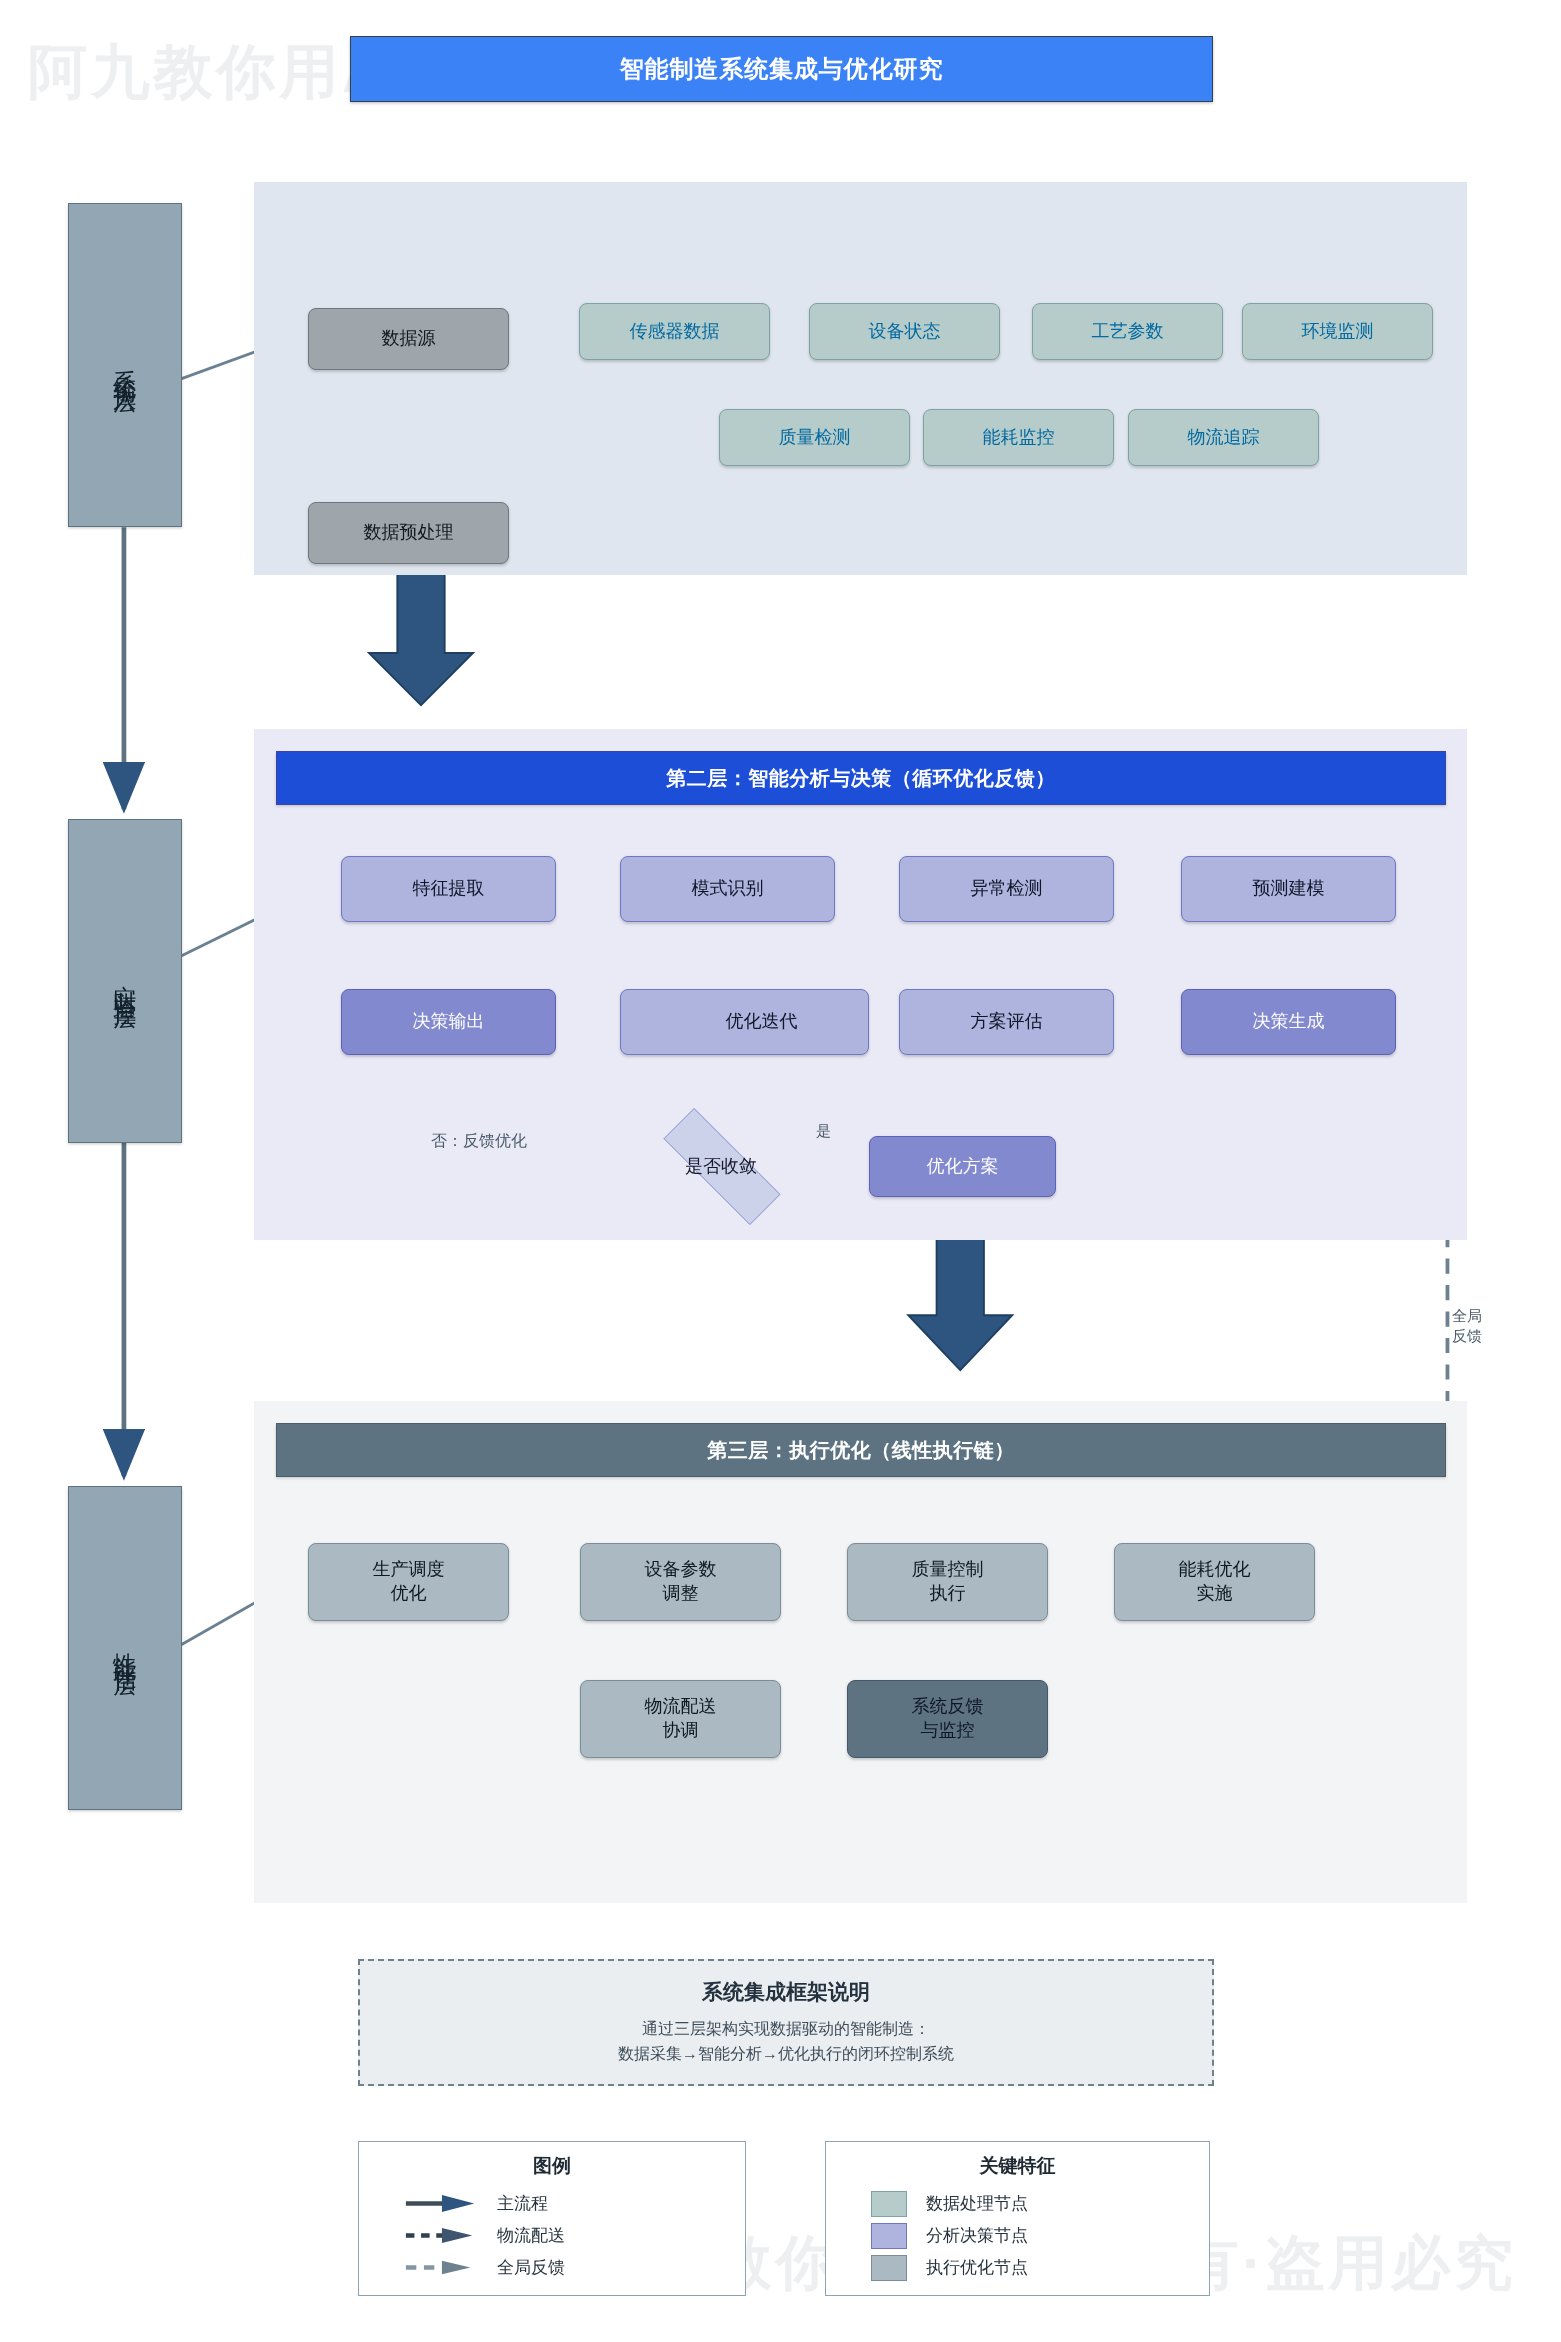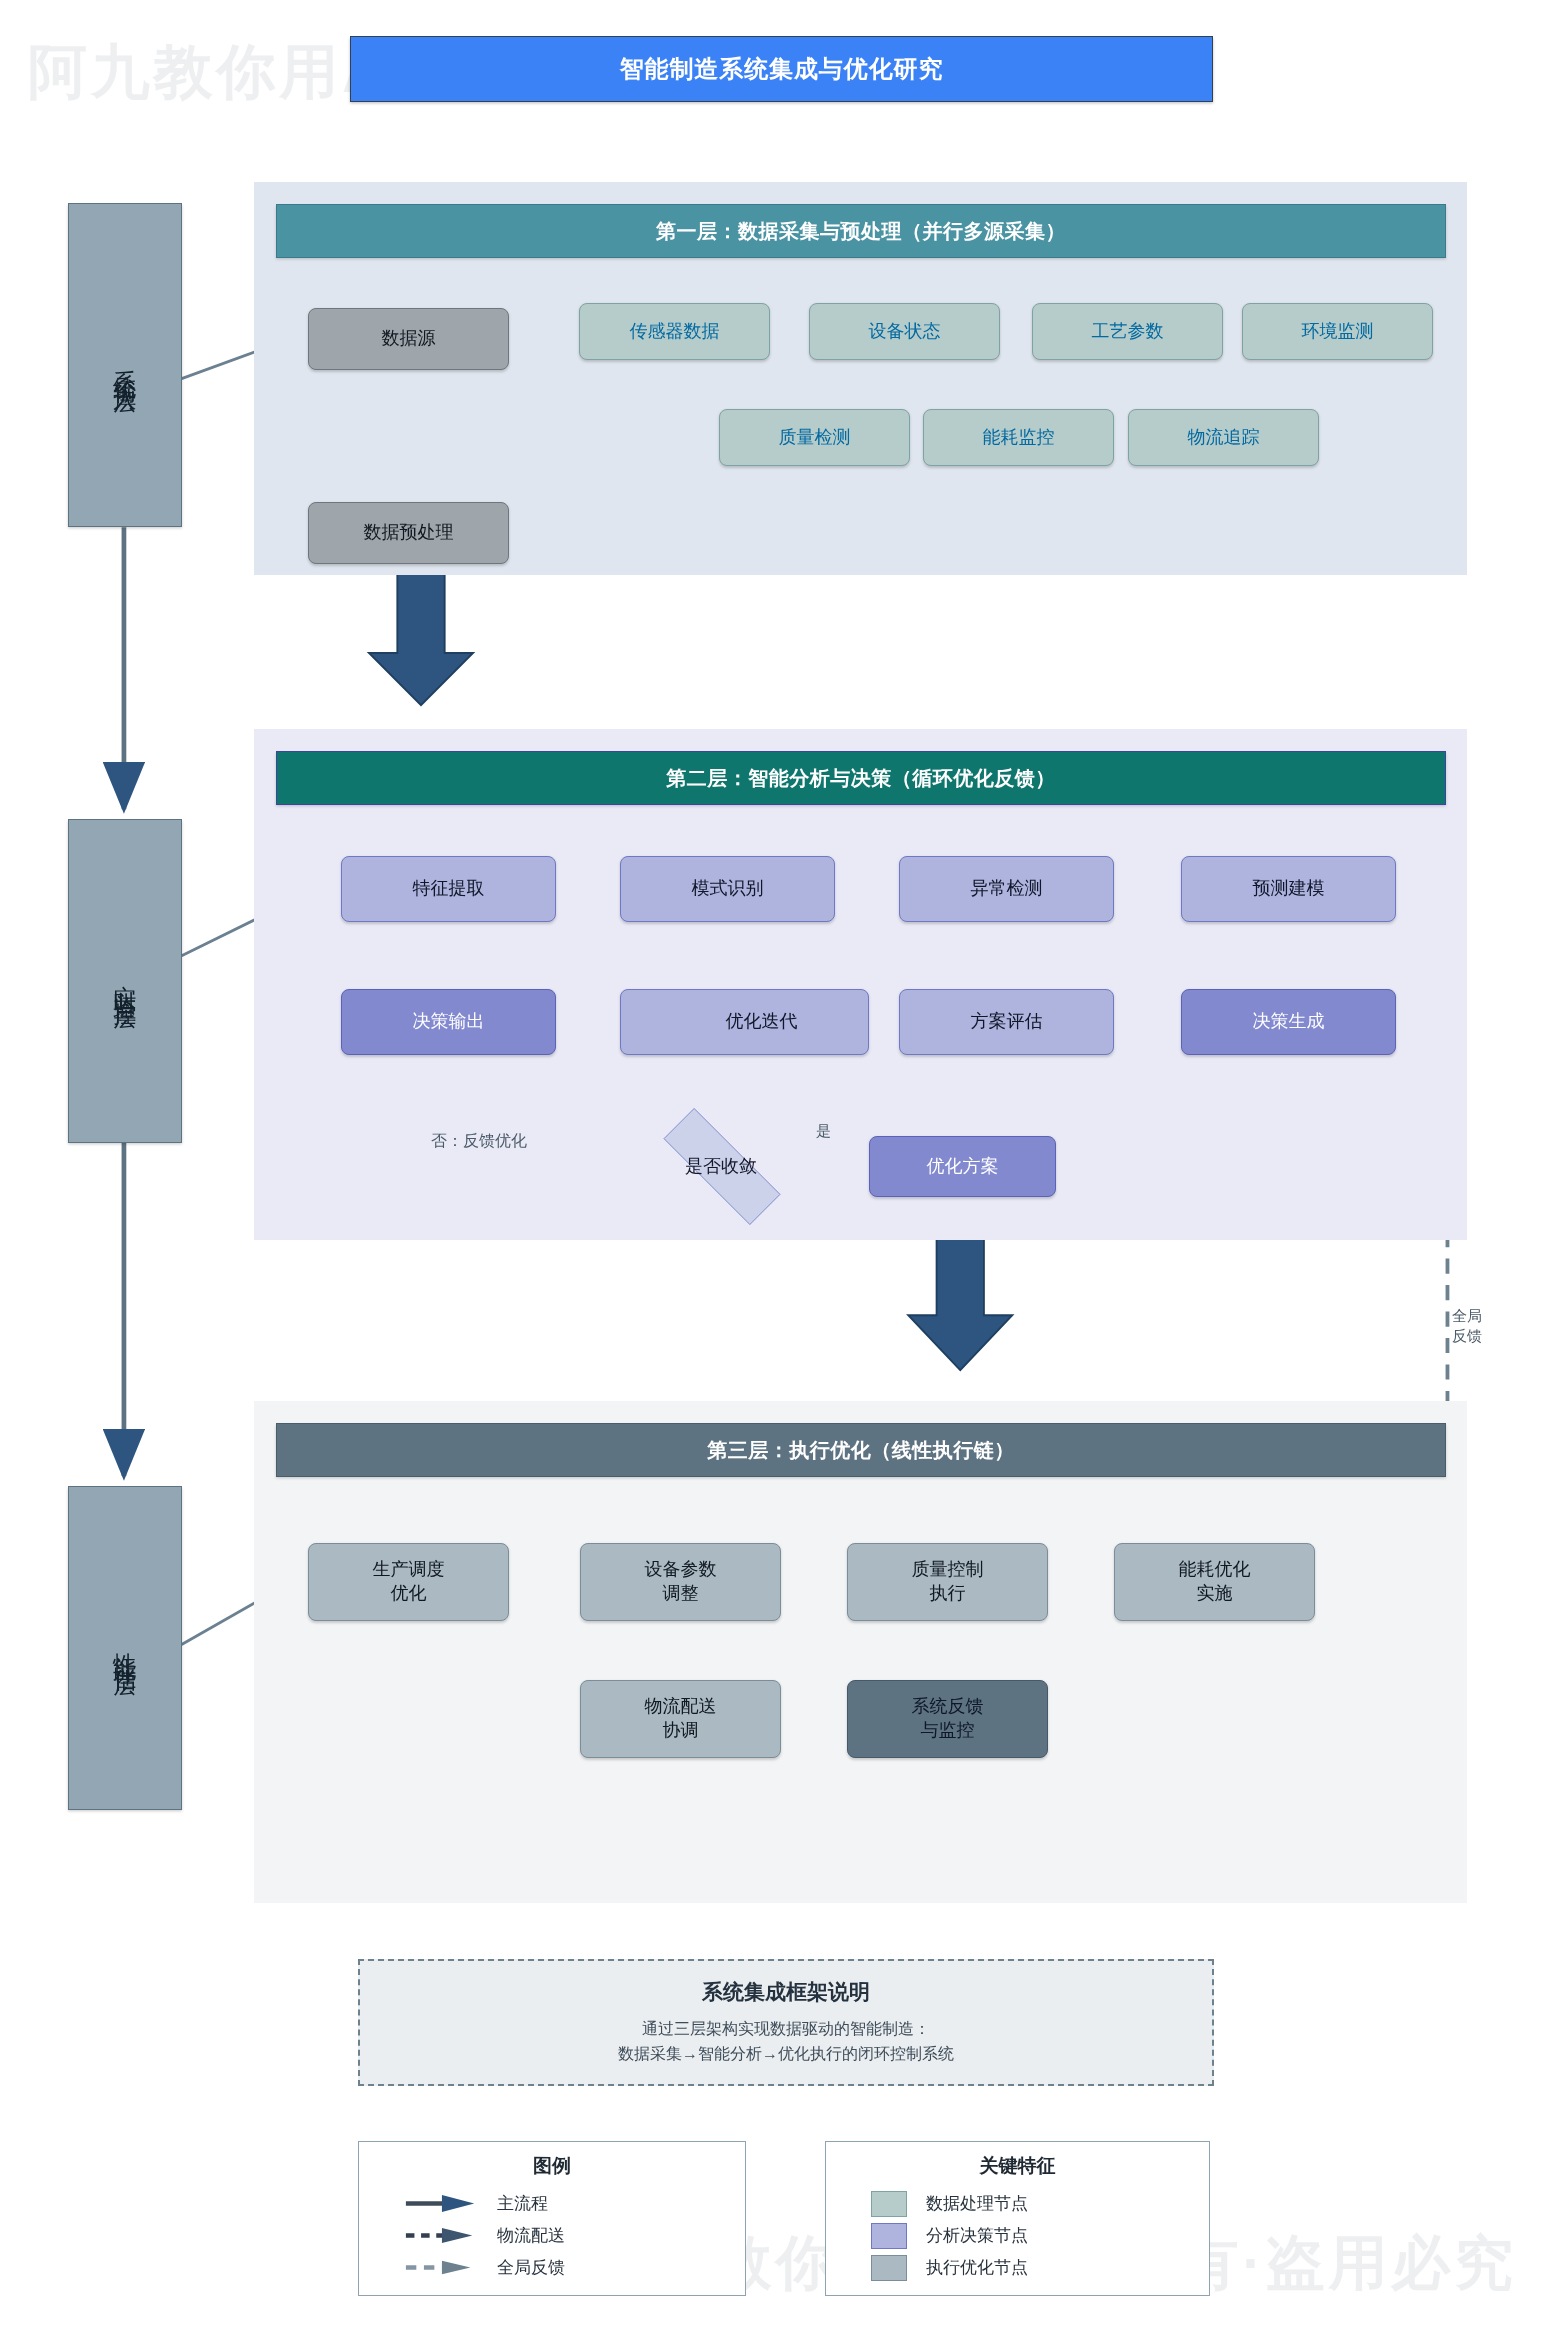--- a/index.html
+++ b/index.html
@@ -64,21 +64,21 @@
   #layer2-panel{left:254px;top:729px;width:1213px;height:511px;background:#e9eaf6;}
   #layer3-panel{left:254px;top:1401px;width:1213px;height:502px;background:#f3f4f5;}
 
   .layer-head{
     position:absolute;
     display:flex;align-items:center;justify-content:center;
     box-shadow:0 1.9px 2.8px rgba(0,0,0,0.18);
   }
   .layer-head span{color:#fff;font-size:20px;font-weight:700;letter-spacing:0.5px;}
   #layer1-head{left:276px;top:204px;width:1168px;height:52px;background:#4a93a3;border:1.9px solid #3b7a89;}
-  #layer2-head{left:276px;top:751px;width:1168px;height:52px;background:#0f766e;border:1.9px solid #3b45a0;}
+  #layer2-head{left:276px;top:751px;width:1168px;height:52px;background:#1d4ed8;border:1.9px solid #3b45a0;}
   #layer3-head{left:276px;top:1423px;width:1168px;height:52px;background:#5d7382;border:1.9px solid #4a5d6a;}
 
   
   .node{
     position:absolute;
     display:flex;align-items:center;justify-content:center;
     text-align:center;line-height:1.32;
     box-shadow:0 1.9px 2.8px rgba(0,0,0,0.18);
     font-size:18px;
     border-radius:8px;
@@ -273,23 +273,20 @@
     <span>系统输入层</span>
   </div>
   <div class="spine" id="spine-monitor">
     <span>实时监控层</span>
   </div>
   <div class="spine" id="spine-perf">
     <span>性能评估层</span>
   </div>
 
   <div class="layer-panel" id="layer1-panel"></div>
-  <div class="layer-head" id="layer1-head">
-    <span>第一层：数据采集与预处理（并行多源采集）</span>
-  </div>
 
   <div class="node n-gray" id="n-source">
     <span>数据源</span>
     </div>
   <div class="node n-teal" id="n-sensor">
     <span>传感器数据</span>
     </div>
   <div class="node n-teal" id="n-devstate">
     <span>设备状态</span>
     </div>

